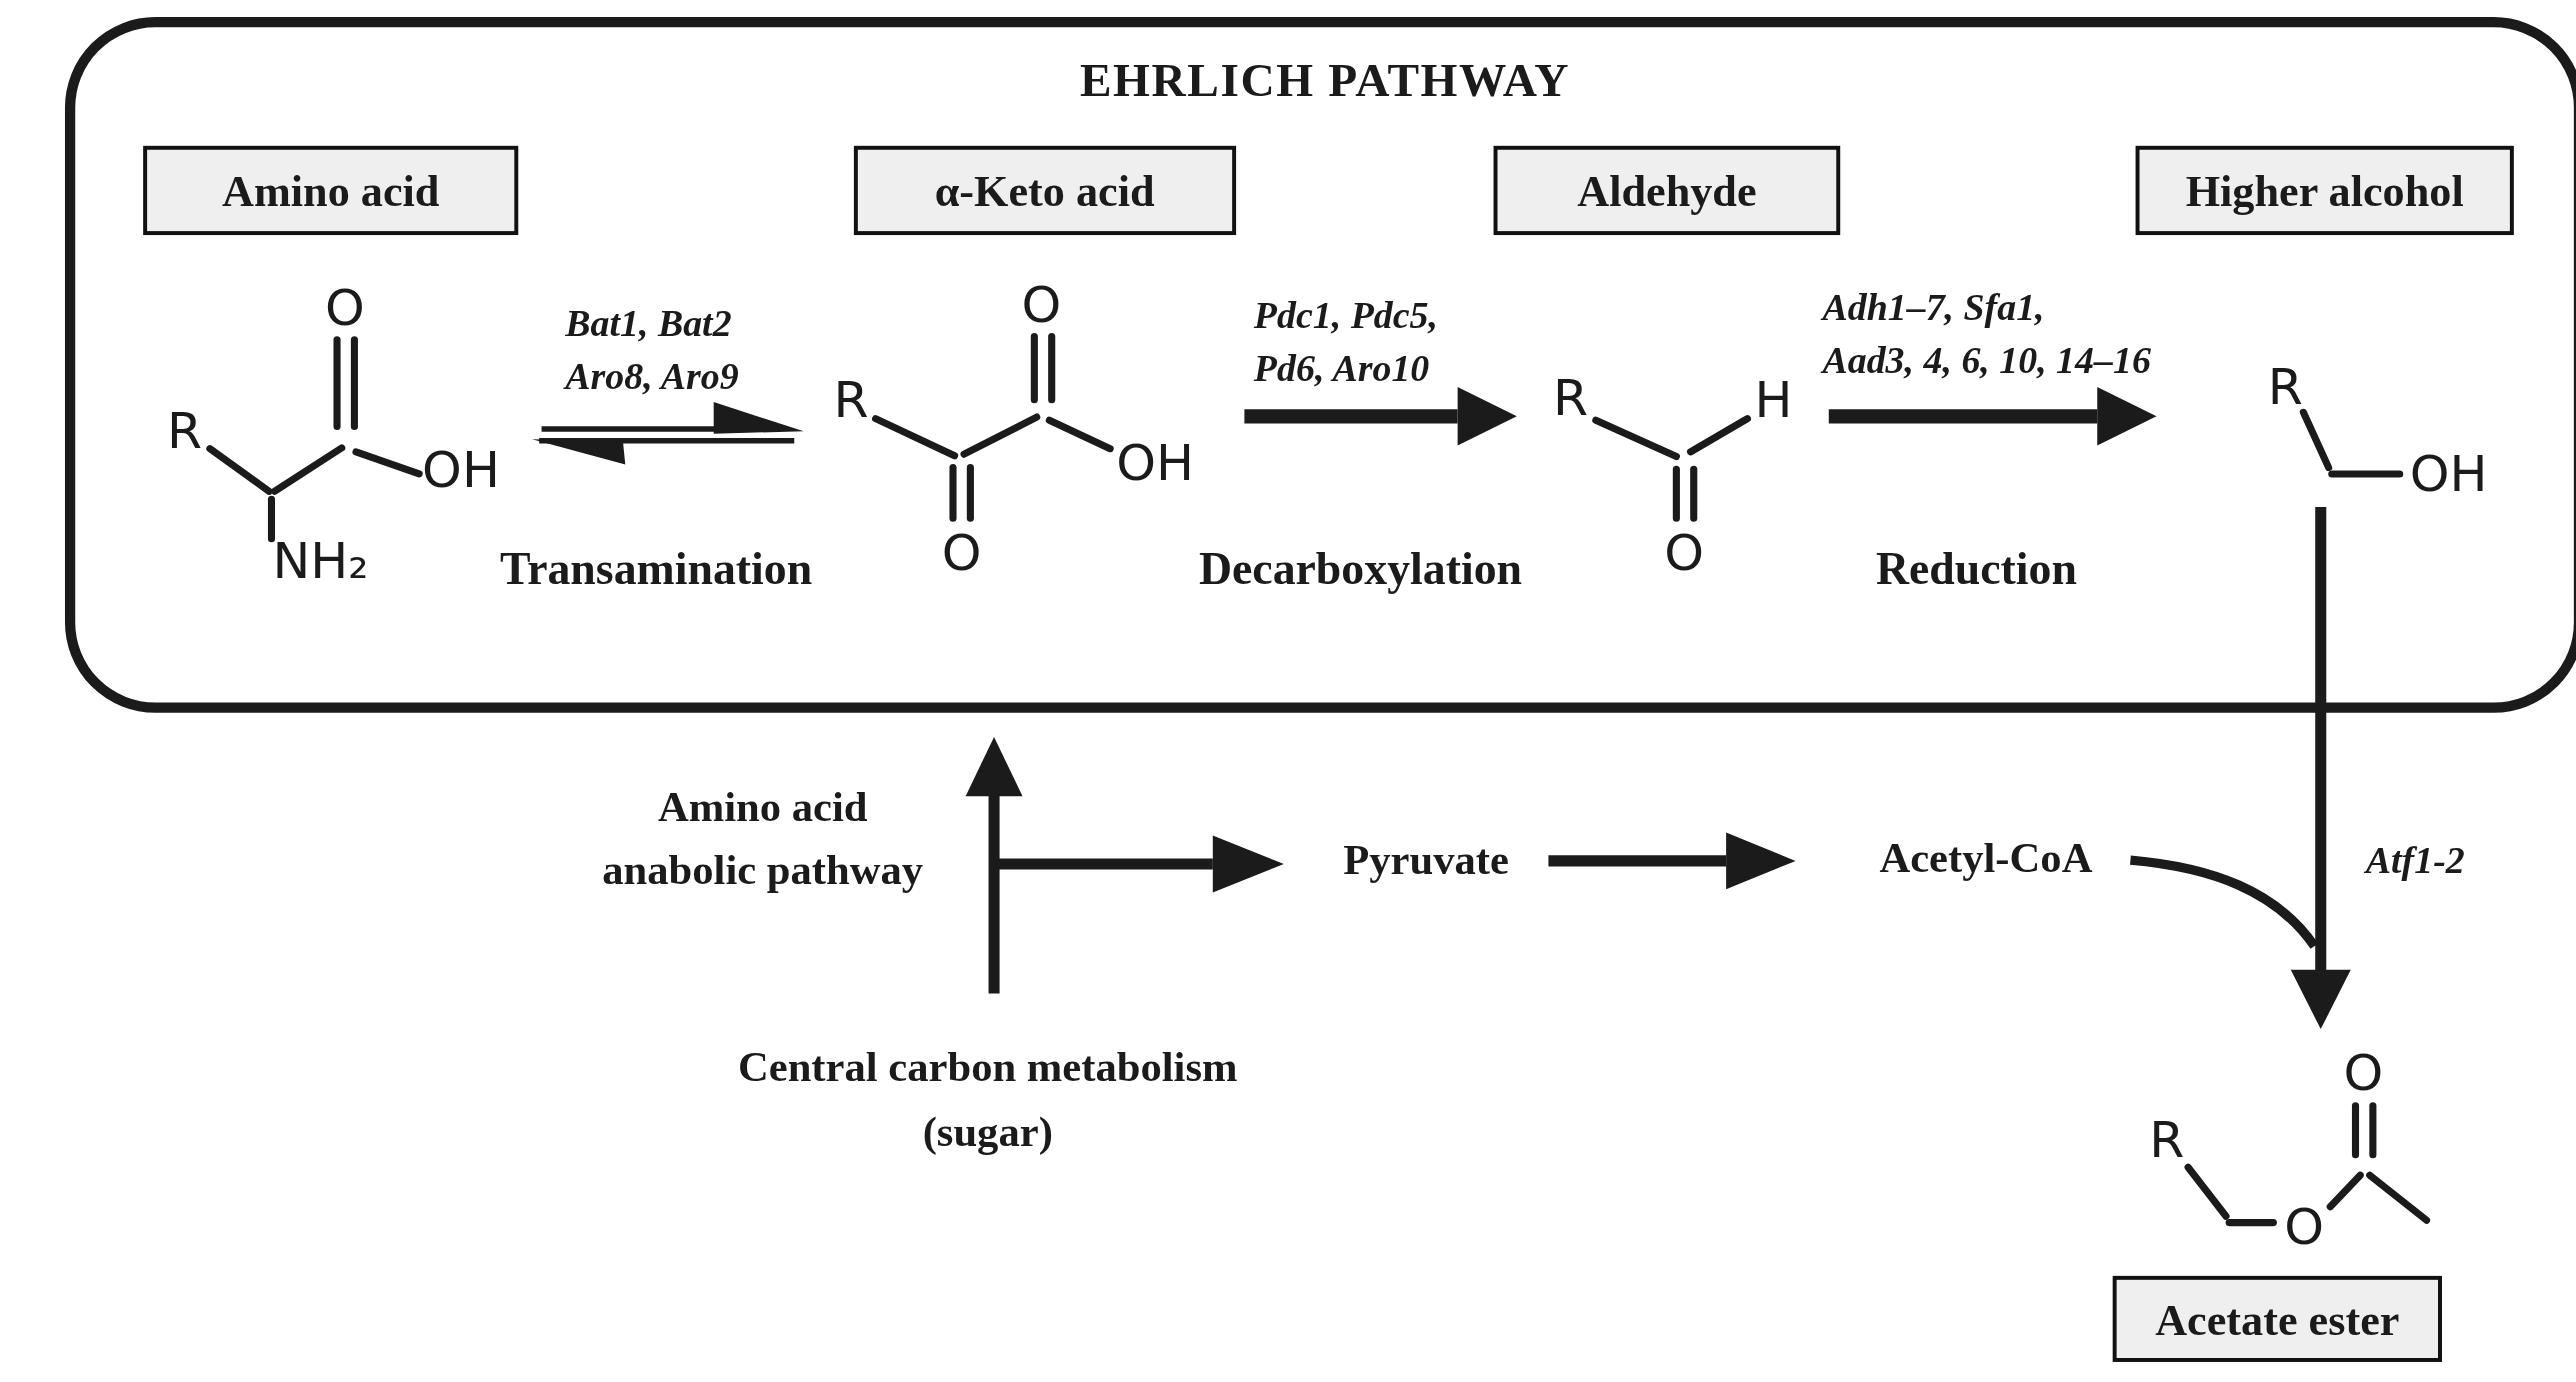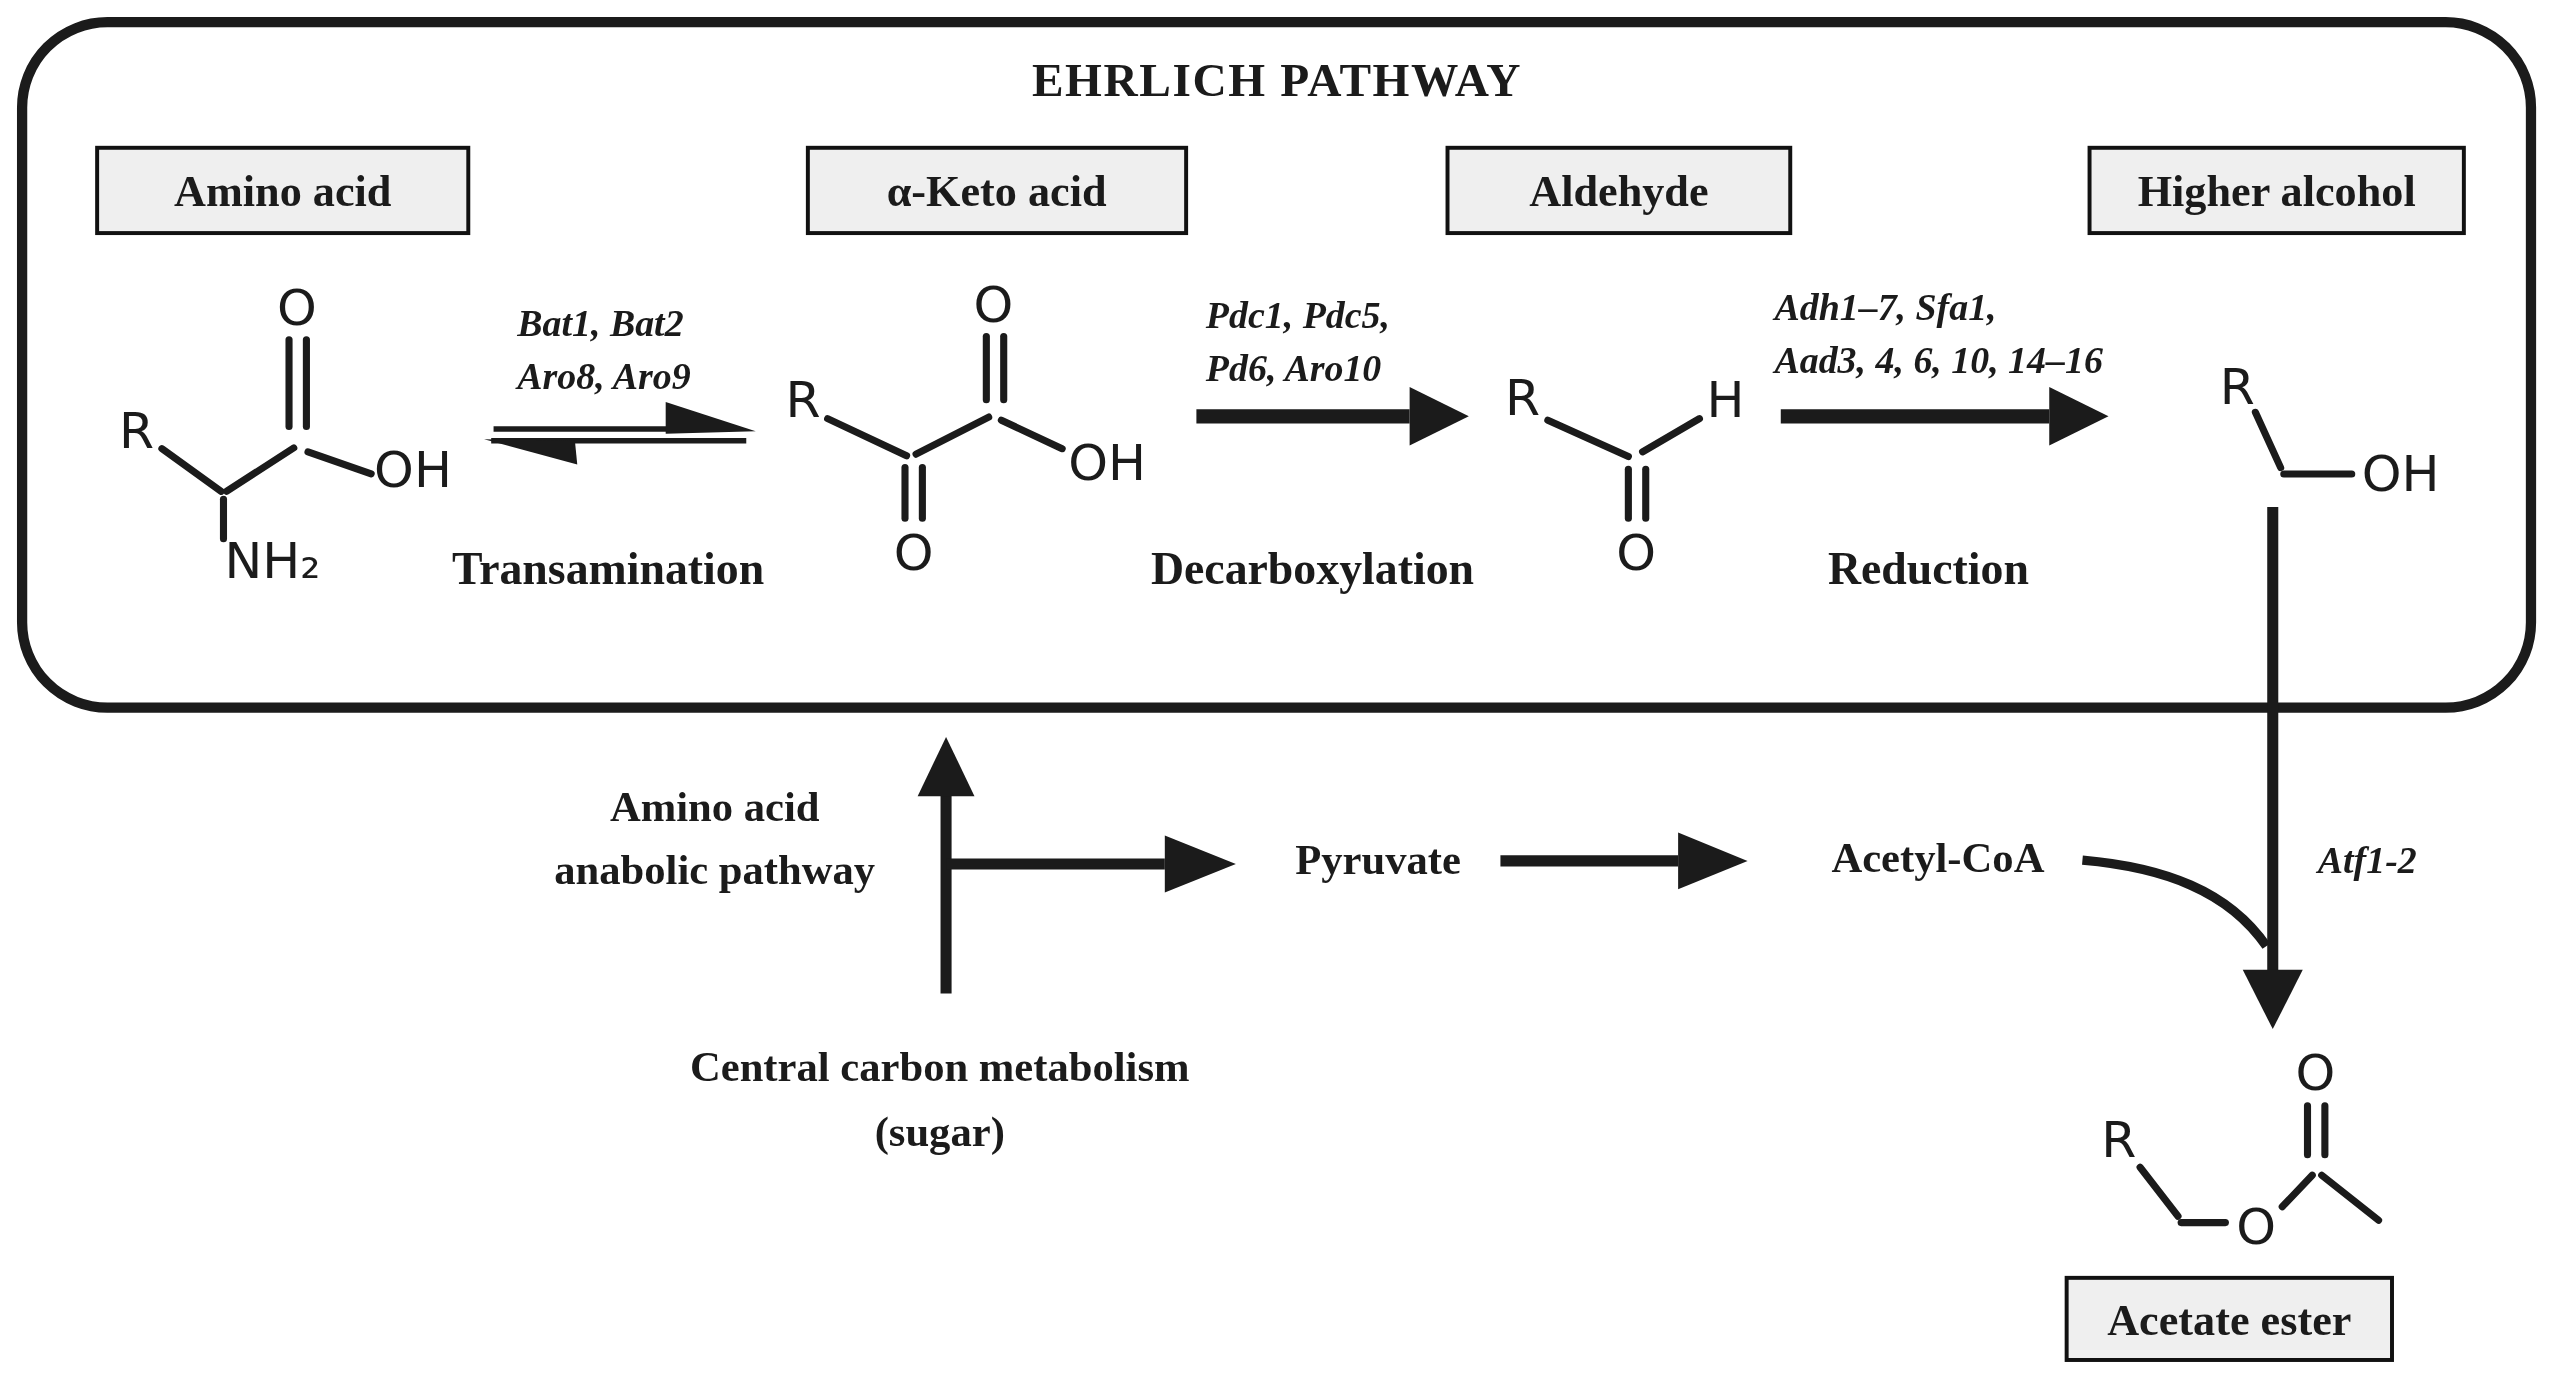--- a/index.html
+++ b/index.html
@@ -7,20 +7,21 @@
     --box-fill:#efefef;
     --box-border:#111111;
     --bg:#ffffff;
   }
   html,body{margin:0;padding:0;background:var(--bg);}
   .figure{
     position:relative;
     width:2379px;height:1383px;
     background:var(--bg);
     font-family:"Liberation Serif","DejaVu Serif",serif;
+    margin-left:48px;
   }
   svg{display:block;width:2576px;height:1383px;}
   .fill{fill:var(--ink);stroke:none;}
   .outer-box{fill:none;stroke:var(--ink);stroke-width:13px;}
   .stage-rect{fill:var(--box-fill);stroke:var(--box-border);stroke-width:5px;}
   text{fill:var(--ink);}
   .t-title{font:700 60px "Liberation Serif","DejaVu Serif",serif;letter-spacing:2px;}
   .t-stage{font:700 56px "Liberation Serif","DejaVu Serif",serif;}
   .t-step{font:700 58px "Liberation Serif","DejaVu Serif",serif;}
   .t-enz{font:italic 700 48px "Liberation Serif","DejaVu Serif",serif;}

